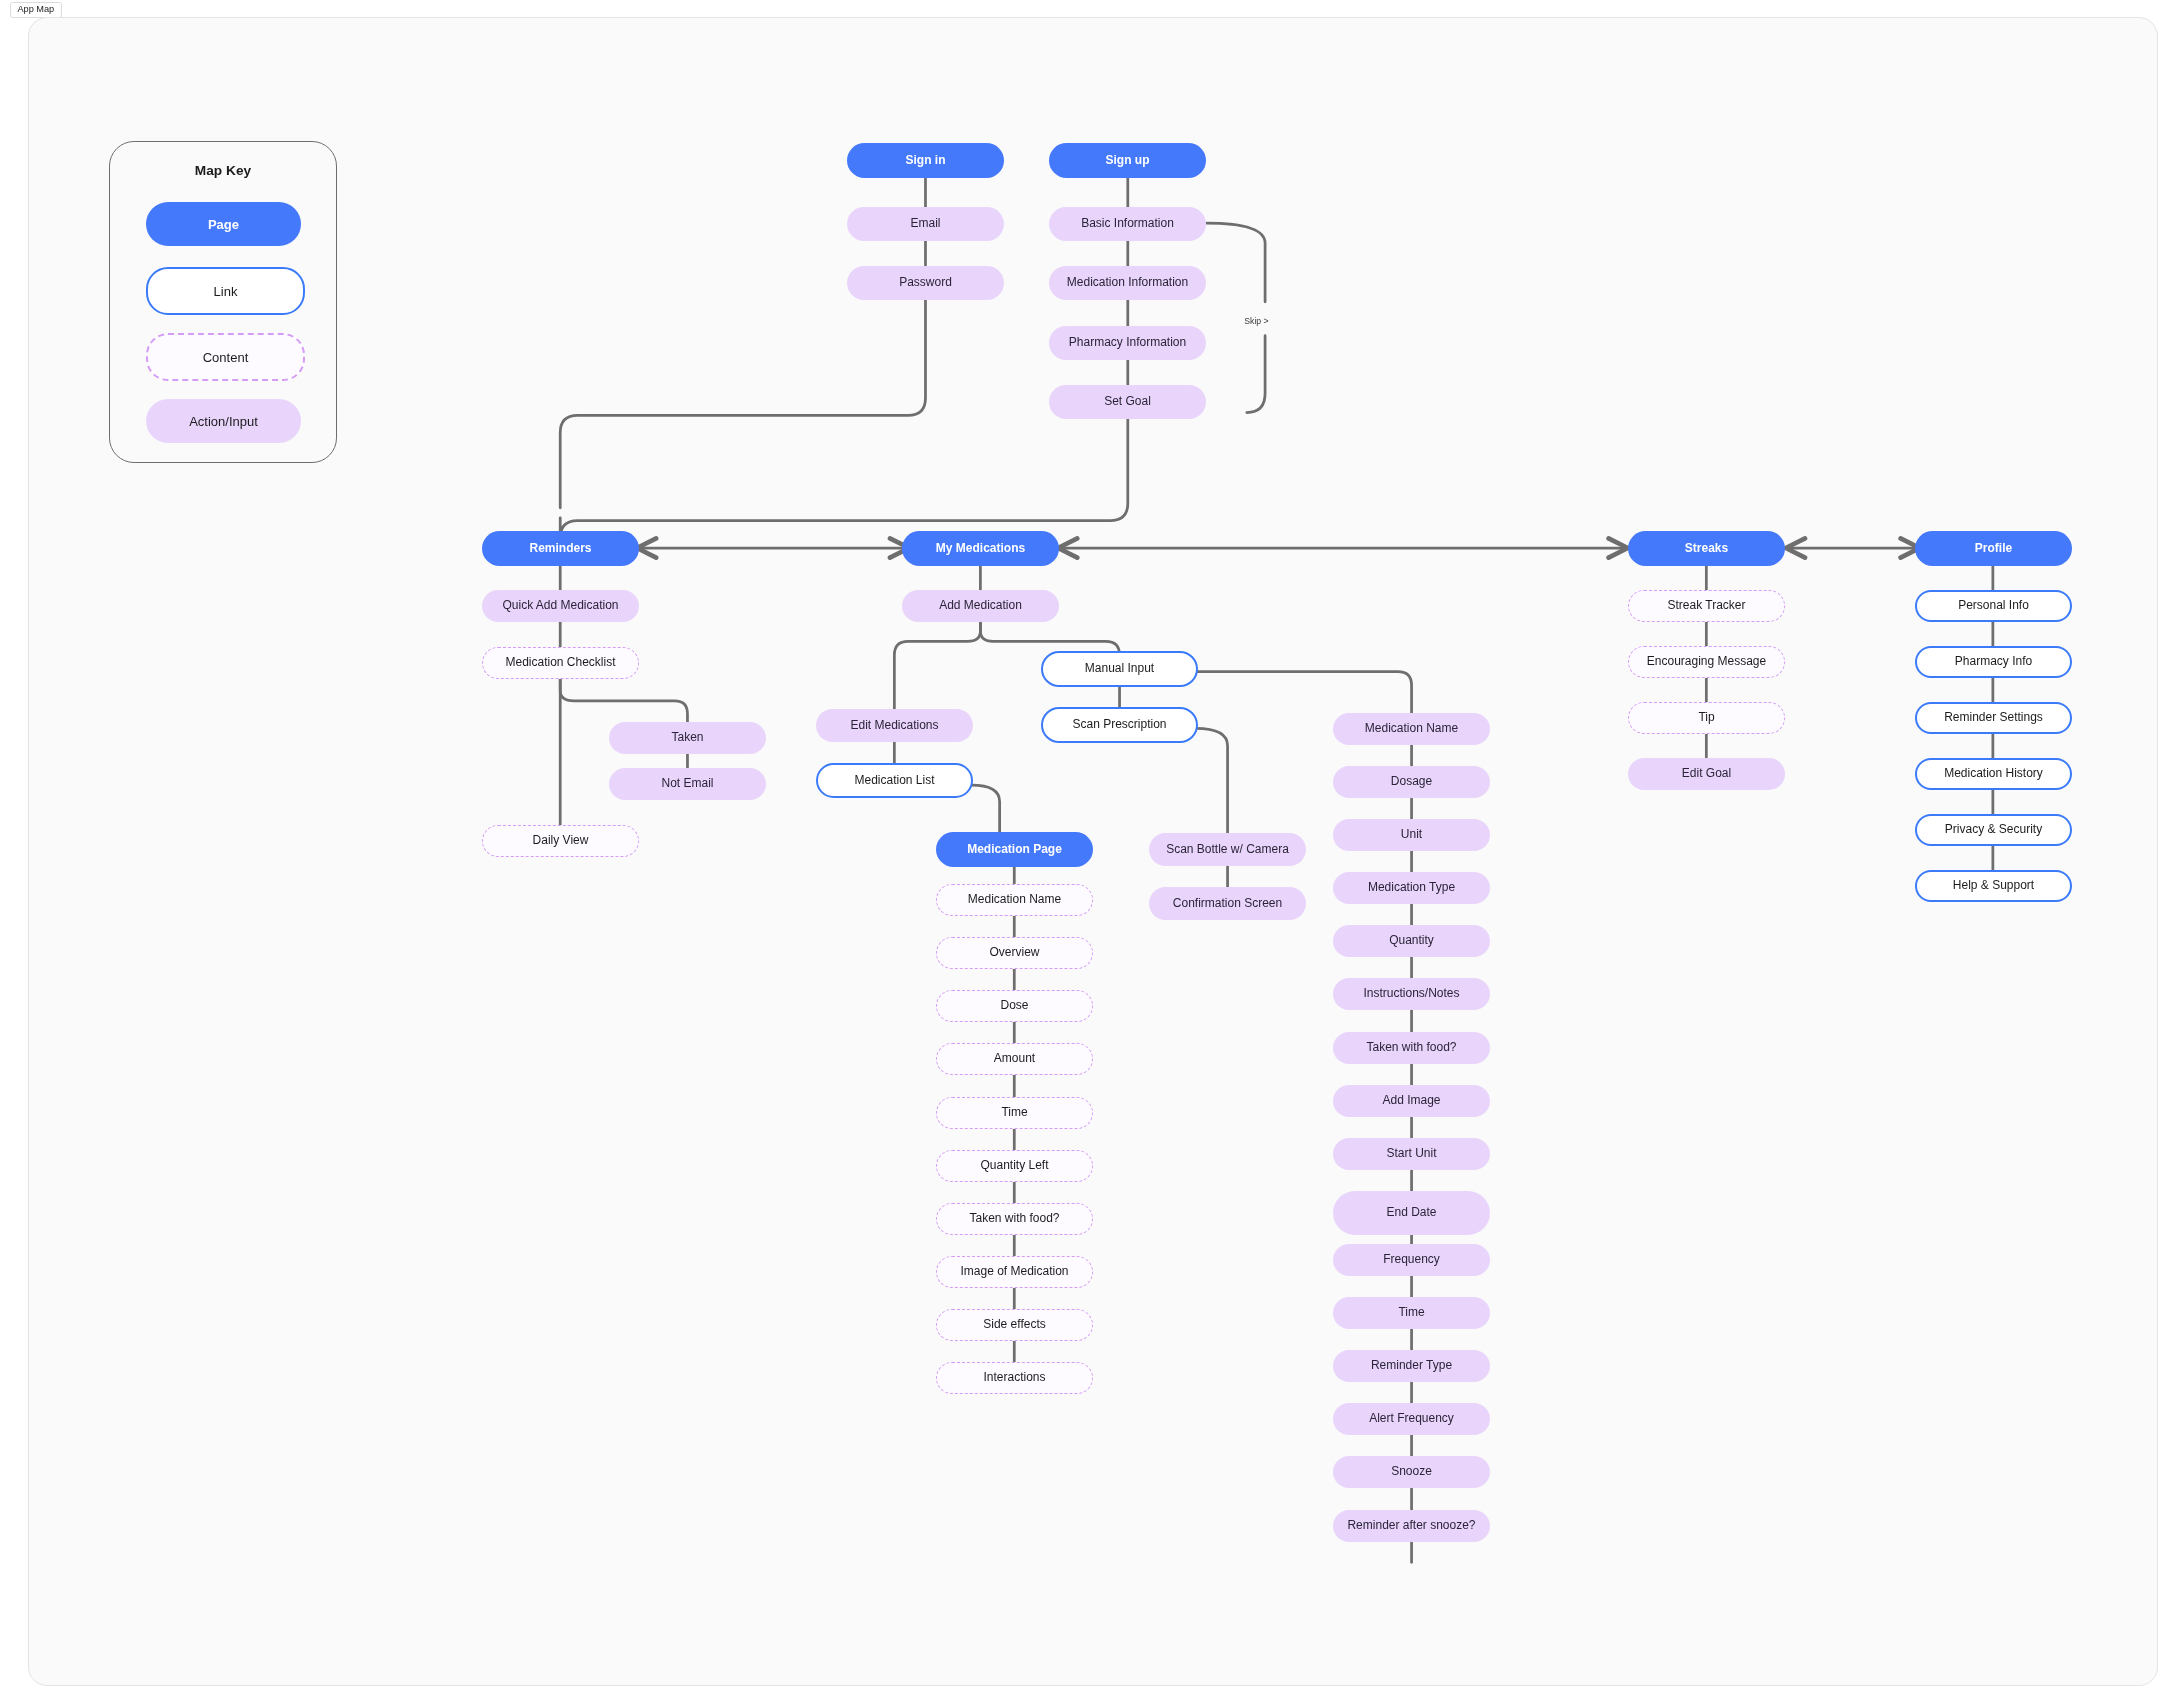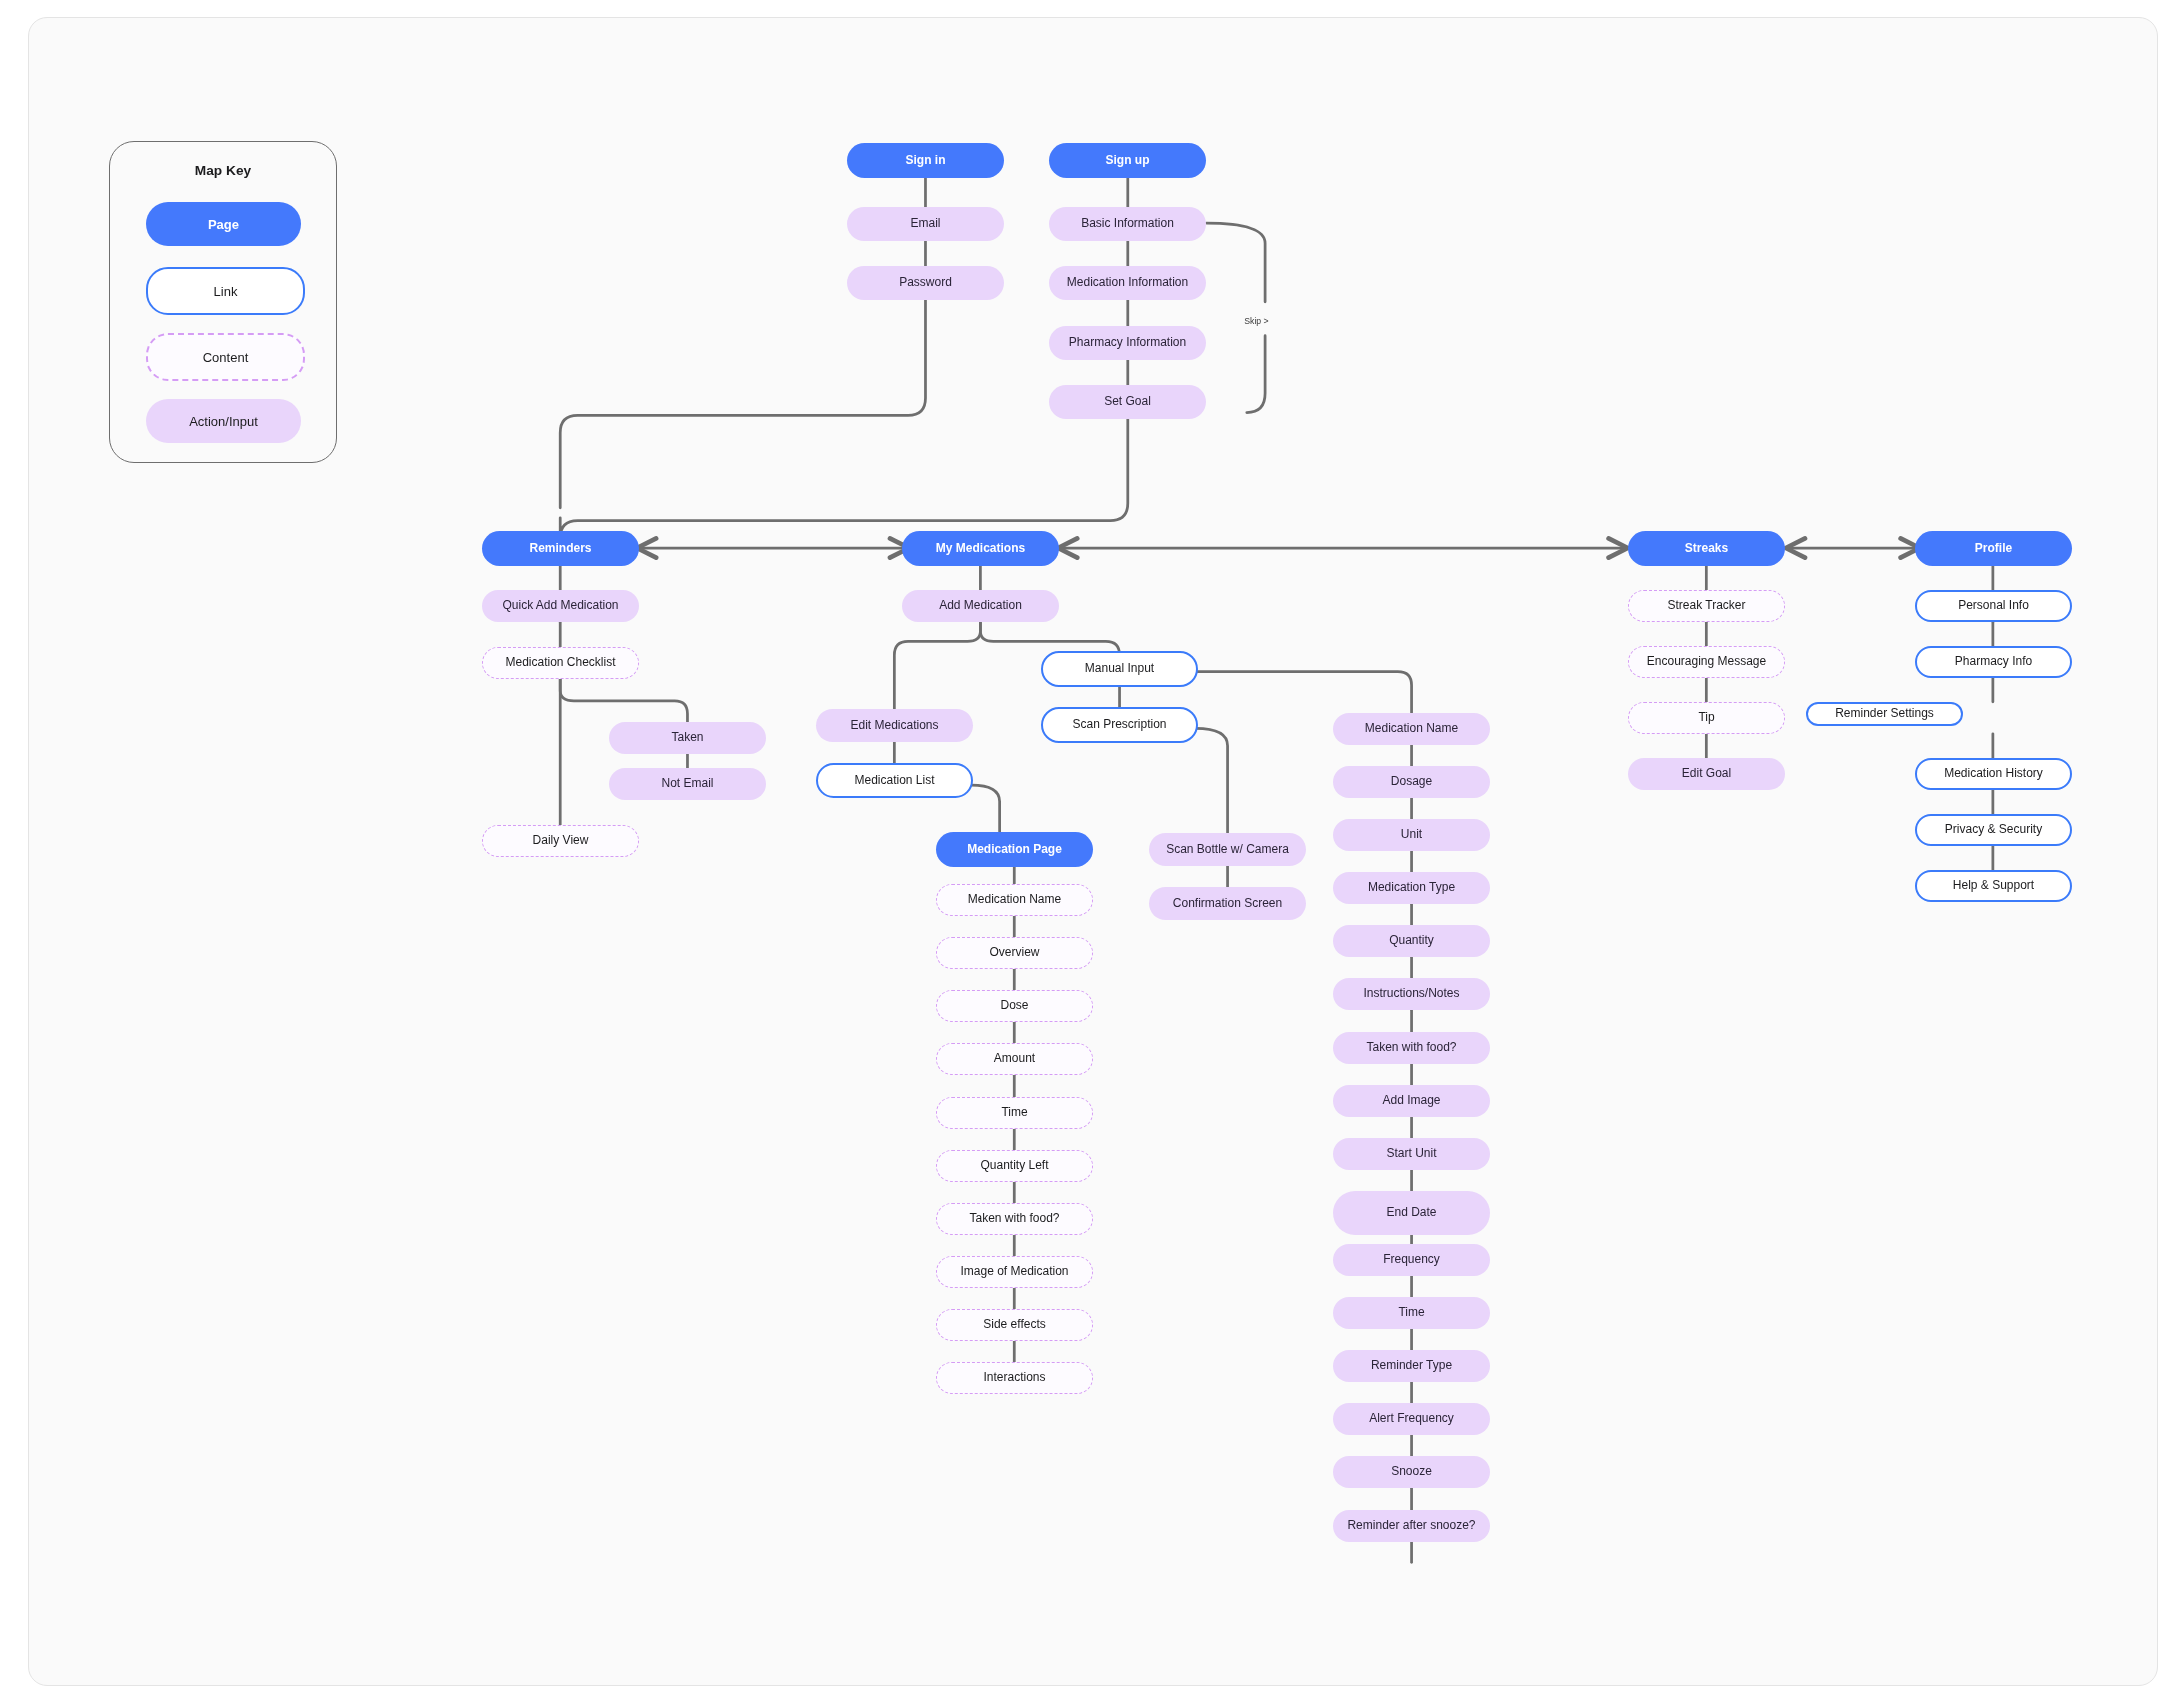--- a/index.html
+++ b/index.html
@@ -40,20 +40,23 @@
   .n-action{background:#e9d5fb;color:#2b2438;}
 
   .edge-label{position:absolute;font-size:8.7px;color:#3a3a3a;background:#fafafa;
               padding:0.9px 2.3px;white-space:nowrap;}
 </style>
 </head>
 <body>
 
 <div id="root">
 
+  <div class="tab-strip">
+    <div class="tab">App Map</div>
+  </div>
 
   <div class="canvas">
 
     <svg class="edges" viewBox="0 0 4648 3642">
       <defs>
         <marker id="ah" markerWidth="9" markerHeight="9" refX="7.6" refY="4.5" orient="auto">
           <path d="M1,1 L8,4.5 L1,8" fill="none" stroke="#6e6e6e" stroke-width="1.7" stroke-linecap="round" stroke-linejoin="round"></path>
         </marker>
         <marker id="ahL" markerWidth="9" markerHeight="9" refX="1.4" refY="4.5" orient="auto">
           <path d="M8,1 L1,4.5 L8,8" fill="none" stroke="#6e6e6e" stroke-width="1.7" stroke-linecap="round" stroke-linejoin="round"></path>
@@ -220,20 +223,20 @@
 
     <div class="node n-page" style="left:1599px;top:513px;width:157px;height:35px">Streaks</div>
     <div class="node n-content" style="left:1599px;top:572px;width:157px;height:32px">Streak Tracker</div>
     <div class="node n-content" style="left:1599px;top:628px;width:157px;height:32px">Encouraging Message</div>
     <div class="node n-content" style="left:1599px;top:684px;width:157px;height:32px">Tip</div>
     <div class="node n-action" style="left:1599px;top:740px;width:157px;height:32px">Edit Goal</div>
 
     <div class="node n-page" style="left:1886px;top:513px;width:157px;height:35px">Profile</div>
     <div class="node n-link" style="left:1886px;top:572px;width:157px;height:32px">Personal Info</div>
     <div class="node n-link" style="left:1886px;top:628px;width:157px;height:32px">Pharmacy Info</div>
-    <div class="node n-link" style="left:1777px;top:684px;width:157px;height:24px">Reminder Settings</div>
+    <div class="node n-link" style="left:1886px;top:684px;width:157px;height:32px">Reminder Settings</div>
     <div class="node n-link" style="left:1886px;top:740px;width:157px;height:32px">Medication History</div>
     <div class="node n-link" style="left:1886px;top:796px;width:157px;height:32px">Privacy &amp; Security</div>
     <div class="node n-link" style="left:1886px;top:852px;width:157px;height:32px">Help &amp; Support</div>
 
   </div>
 </div>
 
 
 </body></html>

